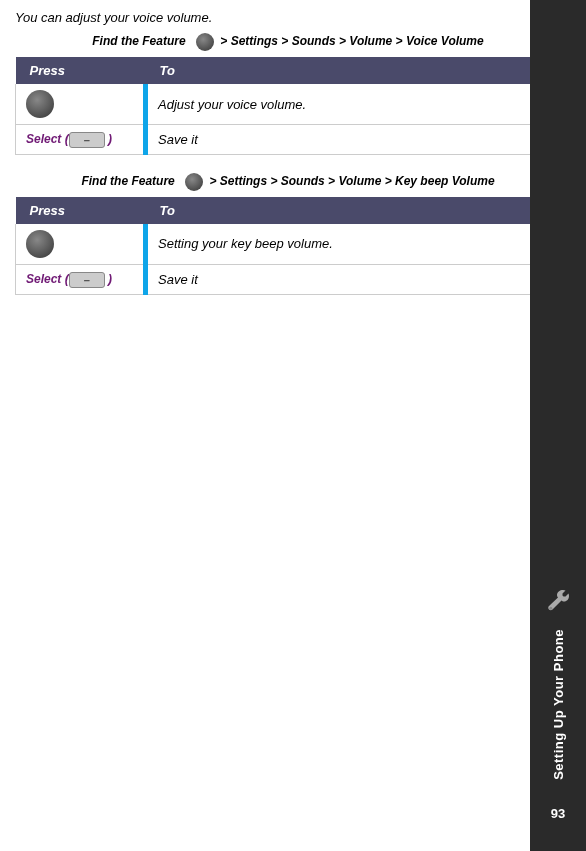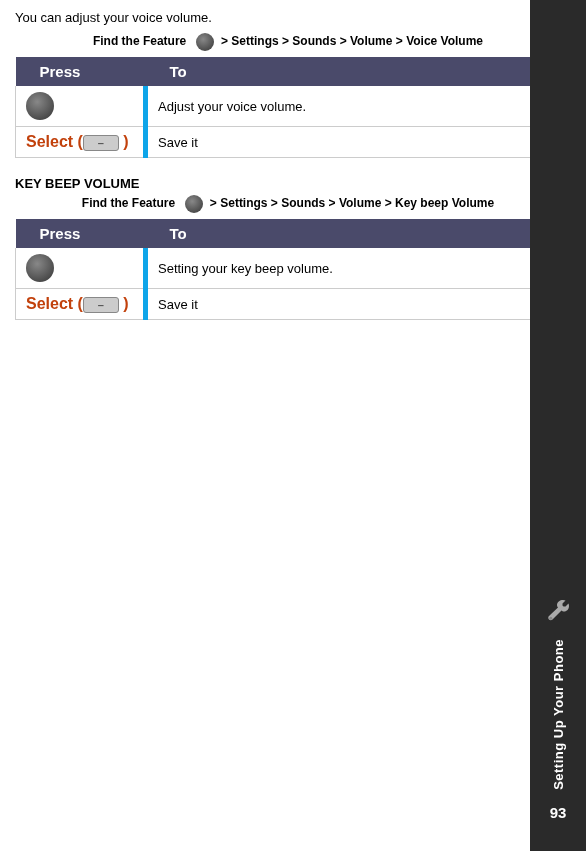--- a/index.html
+++ b/index.html
@@ -15,20 +15,21 @@
       font-size: 14px;
       background: #ffffff;
       overflow: hidden;
       position: relative;
     }
 
     .main-content {
       width: 576px;
       padding: 10px 15px;
       float: left;
+      font-style: italic;
     }
 
     .intro-text {
       font-size: 13px;
       margin-bottom: 8px;
       color: #000;
     }
 
     .find-feature {
       font-size: 12px;
@@ -46,23 +47,23 @@
       border-collapse: collapse;
       margin-bottom: 18px;
     }
 
     .feature-table thead tr {
       background: #4a4a6a;
       color: #ffffff;
     }
 
     .feature-table thead th {
-      padding: 6px 24px;
+      padding: 6px 14px;
       text-align: left;
-      font-size: 15px;
+      font-size: 13px;
       font-weight: bold;
     }
 
     .feature-table tbody tr {
       border-bottom: 1px solid #cccccc;
     }
 
     .feature-table tbody td {
       padding: 6px 10px;
       font-size: 13px;
@@ -84,23 +85,23 @@
       display: inline-block;
       width: 28px;
       height: 28px;
       border-radius: 50%;
       background: radial-gradient(circle at 40% 35%, #888, #333);
       vertical-align: middle;
     }
 
     .select-btn {
       display: inline-block;
-      font-size: 16px;
-      font-weight: bold;
-      color: #c2410c;
+      font-size: 12px;
+      font-weight: bold;
+      color: #701a75;
     }
 
     .btn-rect {
       display: inline-block;
       width: 36px;
       height: 16px;
       background: #cccccc;
       border: 1px solid #888;
       border-radius: 3px;
       vertical-align: middle;
@@ -161,23 +162,23 @@
       color: #ffffff;
       font-size: 13px;
       font-weight: bold;
       letter-spacing: 0.5px;
       white-space: nowrap;
       margin-bottom: 10px;
     }
 
     .page-number {
       color: #ffffff;
-      font-size: 15px;
-      font-weight: bold;
-      margin-top: 4px;
+      font-size: 13px;
+      font-weight: bold;
+      margin-top: 16px;
     }
   </style>
 </head>
 <body>
 
 <div class="main-content">
 
   <p class="intro-text">You can adjust your voice volume.</p>
 
   <p class="find-feature">
@@ -205,21 +206,20 @@
         <td>
           <span class="select-btn">
             Select (<span class="btn-rect"></span> )
           </span>
         </td>
         <td>Save it</td>
       </tr>
     </tbody>
   </table>
 
-  <p class="section-heading">KEY BEEP VOLUME</p>
 
   <p class="find-feature">
     <span class="bold">Find the Feature</span>
     &nbsp;
     <span style="display:inline-block;width:18px;height:18px;background:radial-gradient(circle at 40% 35%,#888,#333);border-radius:50%;vertical-align:middle;"></span>
     &nbsp;<span class="bold">&gt; Settings &gt; Sounds &gt; Volume &gt; Key beep Volume</span>
   </p>
 
   <table class="feature-table">
     <thead>

